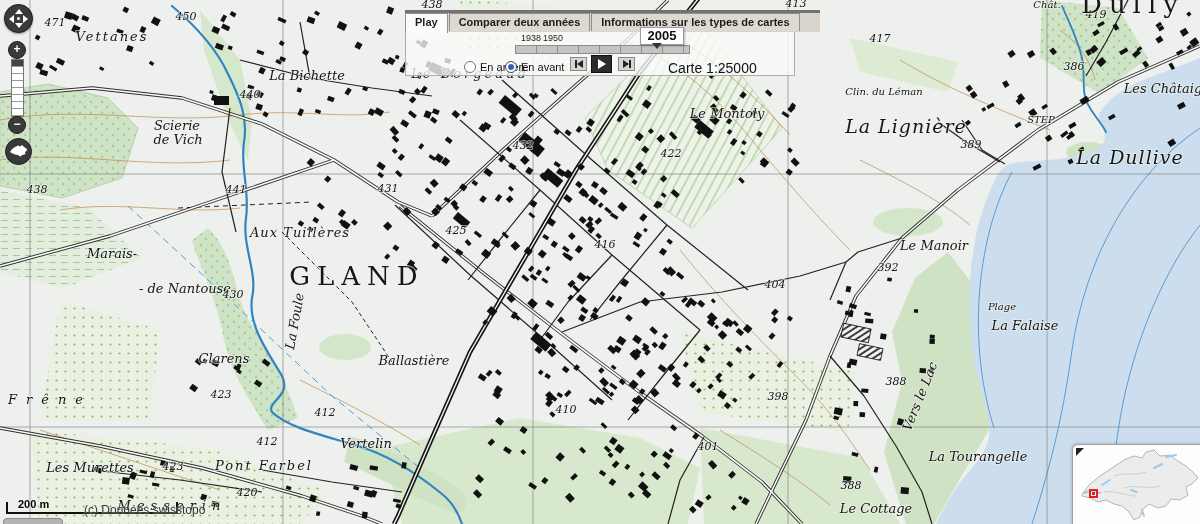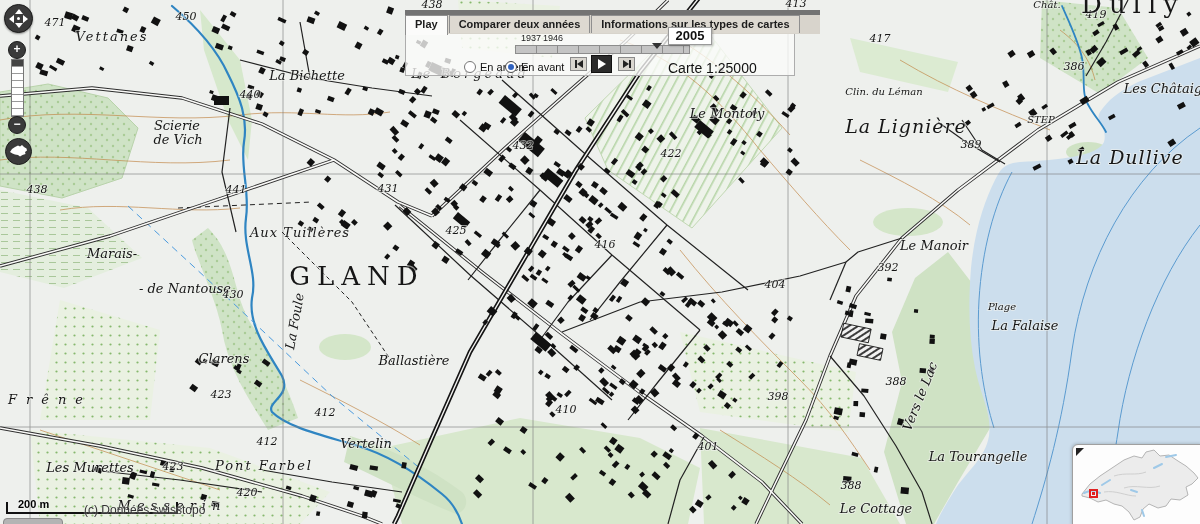--- a/index.html
+++ b/index.html
@@ -33,33 +33,33 @@
   #zoom-out-btn{left:8px;top:116px;}
   #zoom-track{left:11px;top:59px;width:11px;height:56px;background:#fff;border:1px solid #777;}
   .zoom-cell{width:11px;height:6px;border-bottom:1px solid #999;background:#fff;}
   .zoom-cell.handle{background:#444;}
   #extent-btn{left:5px;top:138px;width:25px;height:25px;border-radius:50%;background:#3a3a3a;
               border:1px solid #1d1d1d;cursor:pointer;}
   #extent-btn svg{position:absolute;left:3px;top:5px;}
 
   
   #tabstrip{position:absolute;left:405px;top:10px;width:415px;height:19px;z-index:20;
-            background:#d8d4cc;border-top:5px solid #737373;}
+            background:#d8d4cc;border-top:3px solid #737373;}
   .tab{display:inline-block;height:17px;line-height:17px;padding:0 9px;margin-right:1px;
        font-size:11px;font-weight:bold;color:#1c1c1c;background:#ddd9d1;
        border:1px solid #8f8f8f;border-bottom:none;cursor:pointer;vertical-align:top;}
   .tab.active{background:#fbfbfa;height:19px;}
   #panel{position:absolute;left:405px;top:29px;width:390px;height:47px;z-index:19;
          background:rgba(251,251,250,.78);border:1px solid #adadad;border-top:none;box-sizing:border-box;}
   .yr{position:absolute;font-size:9px;color:#222;z-index:21;}
   #yr-start{left:521px;top:33px;} #yr-mid{left:543px;top:33px;}
   #track{position:absolute;left:515px;top:45px;width:173px;height:7px;z-index:21;
          background:#c4c4c4;border:1px solid #8d8d8d;
          background-image:repeating-linear-gradient(90deg,transparent 0 20px,#8d8d8d 20px 21px);}
-  #valbox{position:absolute;left:668px;top:27px;width:42px;height:16px;z-index:22;background:#fff;
+  #valbox{position:absolute;left:640px;top:27px;width:42px;height:16px;z-index:22;background:#fff;
           border:1px solid #9a9a9a;box-shadow:1px 1px 2px rgba(0,0,0,.25);
           font-size:13px;font-weight:bold;color:#111;text-align:center;line-height:16px;}
   #val-pointer{position:absolute;left:652px;top:43px;z-index:22;width:0;height:0;
           border-left:5px solid transparent;border-right:5px solid transparent;border-top:6px solid #333;}
   .radio-row{position:absolute;z-index:21;font-size:11px;color:#111;}
   .radio{display:inline-block;width:10px;height:10px;border-radius:50%;background:#fff;
          border:1px solid #777;vertical-align:-2px;margin-right:4px;position:relative;}
   .radio.checked{border-color:#4a4a4a;}
   .radio.checked::after{content:"";position:absolute;left:2px;top:2px;width:6px;height:6px;
          border-radius:50%;background:#2f62c0;}
@@ -852,22 +852,22 @@
   <div id="extent-btn" class="ctl">
     <svg width="19" height="14" viewBox="0 0 19 14">
       <path d="M1,8 L3,5 L6,3 L9,1.5 L11,2.5 L13,1 L15,3 L17.5,4.5 L18,6.5 L16,8 L16.5,10 L13.5,11 L11,12.5 L9,11 L6,10.5 L3.5,9.5 Z" fill="#fff"></path>
     </svg>
   </div>
 
   <div id="tabstrip">
     <span class="tab active">Play</span><span class="tab">Comparer deux années</span><span class="tab">Informations sur les types de cartes</span>
   </div>
   <div id="panel"></div>
-  <span id="yr-start" class="yr">1937</span>
-  <span id="yr-mid" class="yr">1946</span>
+  <span id="yr-start" class="yr">1938</span>
+  <span id="yr-mid" class="yr">1950</span>
   <div id="track"></div>
   <div id="valbox">2005</div>
   <div id="val-pointer"></div>
   <div id="radio-back-row" class="radio-row">
     <span class="radio" id="radio-back"></span><span>En arrière</span>
   </div>
   <div id="radio-fwd-row" class="radio-row">
     <span class="radio checked" id="radio-fwd"></span><span>En avant</span>
   </div>
   <div id="btn-prev" class="pbtn">

